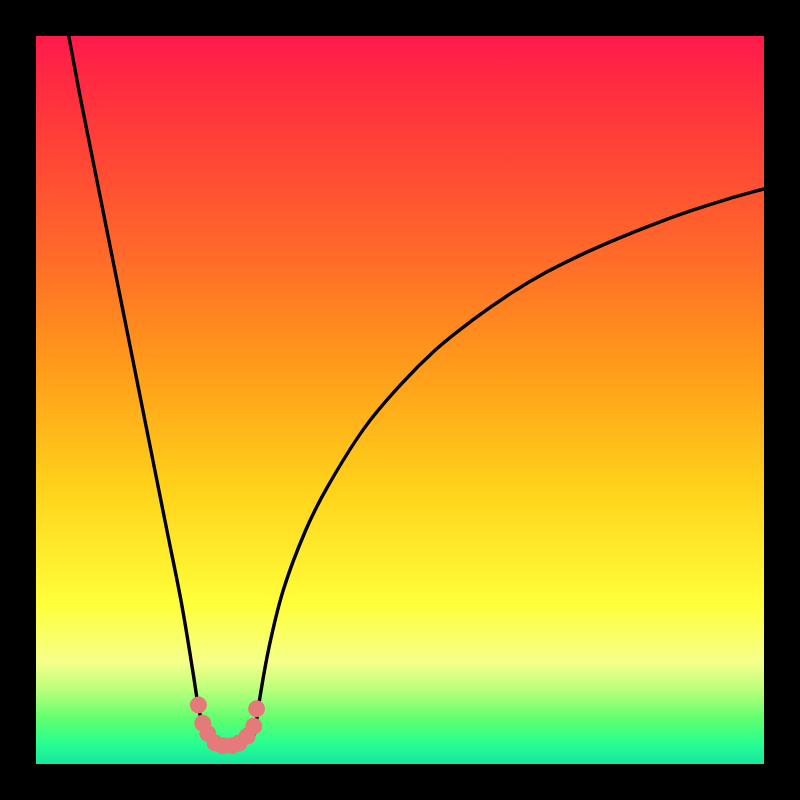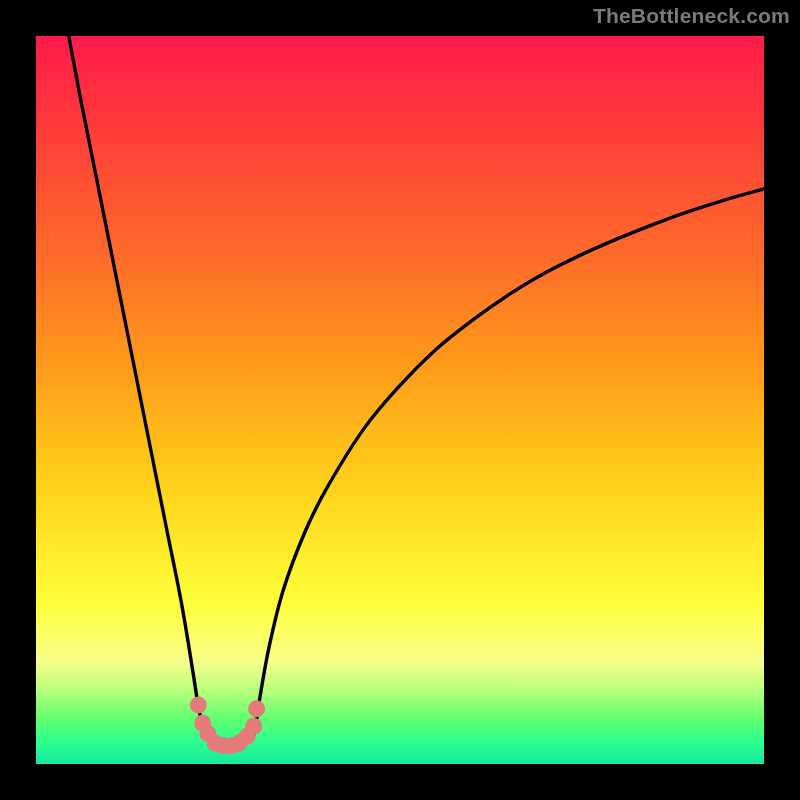--- a/index.html
+++ b/index.html
@@ -77,14 +77,13 @@
           <circle cx="179.08800000000002" cy="706.888" r="8.5" fill="#e47a7a"></circle>
           <circle cx="187.096" cy="709.8" r="8.5" fill="#e47a7a"></circle>
           <circle cx="195.83199999999997" cy="709.8" r="8.5" fill="#e47a7a"></circle>
           <circle cx="203.11199999999997" cy="706.888" r="8.5" fill="#e47a7a"></circle>
           <circle cx="211.11999999999998" cy="700.336" r="8.5" fill="#e47a7a"></circle>
           <circle cx="217.672" cy="690.144" r="8.5" fill="#e47a7a"></circle>
           <circle cx="220.584" cy="672.672" r="8.5" fill="#e47a7a"></circle>
         </g>
     </svg>
   </div>
-  <div class="watermark">TheBottleneck.com</div>
 </div>
 
 </body></html>

